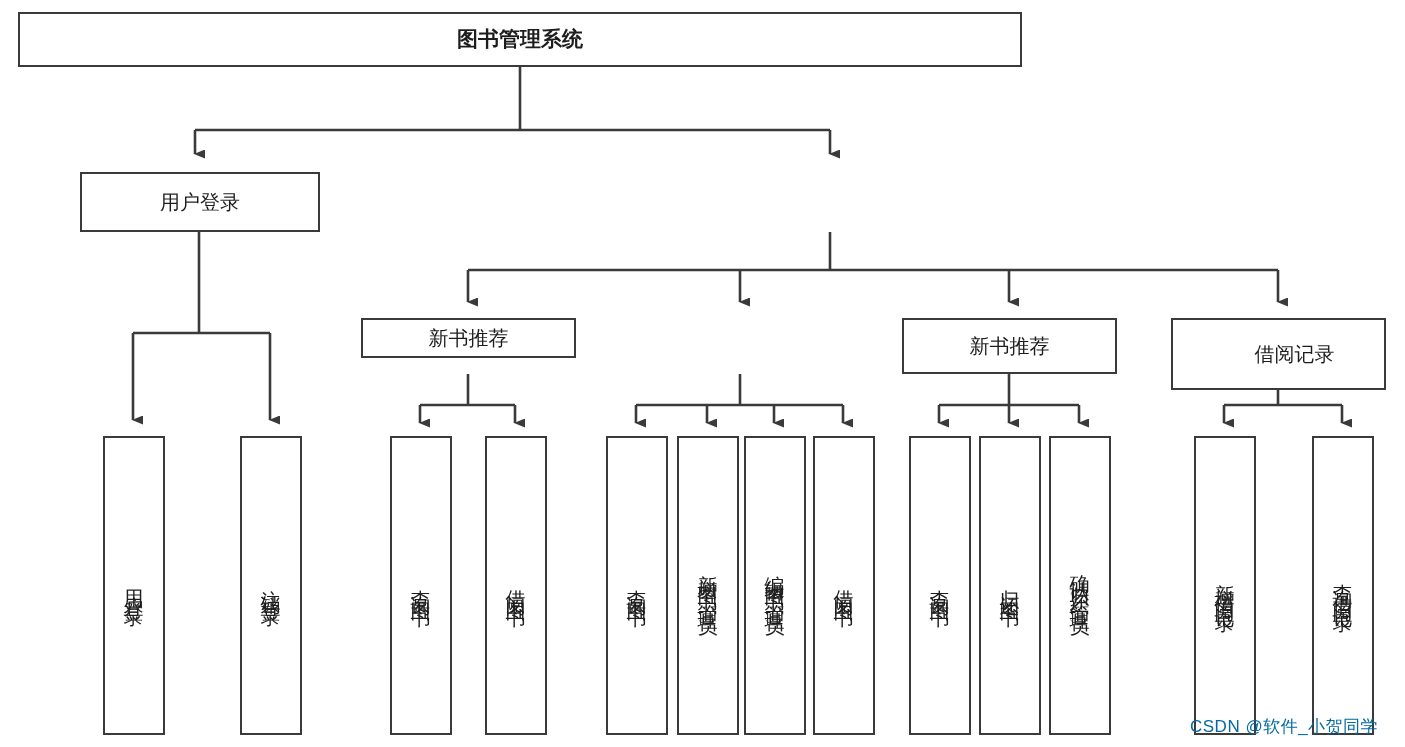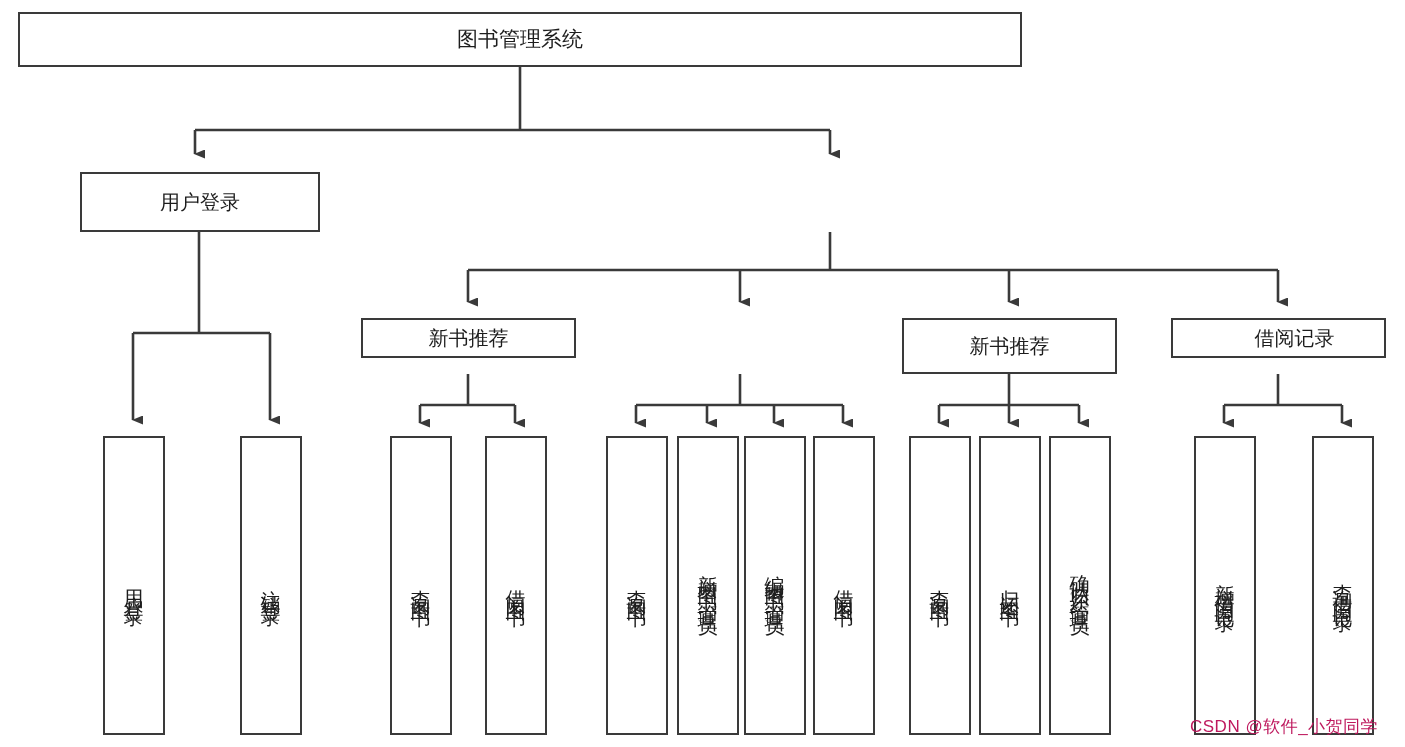--- a/index.html
+++ b/index.html
@@ -56,21 +56,21 @@
     letter-spacing: 6px;
     line-height: 1;
     white-space: nowrap;
     display: block;
   }
   #watermark {
     position: absolute;
     left: 1190px;
     top: 715px;
     font-size: 17px;
-    color: #be185d;
+    color: #0369a1;
     white-space: nowrap;
     letter-spacing: 0.5px;
   }
 </style>
 </head>
 <body>
 
 <div id="diagram-root">
 
   <svg id="wires" viewBox="0 0 1405 747" width="1405" height="747" aria-hidden="true">
@@ -117,35 +117,35 @@
       <path d="M 1009 405 L 1009 423" marker-end="url(#arrowhead)"></path>
       <path d="M 1079 405 L 1079 423" marker-end="url(#arrowhead)"></path>
 
       <path d="M 1278 374 L 1278 405"></path>
       <path d="M 1224 405 L 1342 405"></path>
       <path d="M 1224 405 L 1224 423" marker-end="url(#arrowhead)"></path>
       <path d="M 1342 405 L 1342 423" marker-end="url(#arrowhead)"></path>
     </g>
   </svg>
 
-  <div class="node root" style="left:18px; top:12px; width:1004px; height:55px;">
+  <div class="node root" style="left:18px; top:12px; width:1004px; height:55px;font-weight:bold;">
     <span>图书管理系统</span>
   </div>
 
   <div class="node level2" style="left:80px; top:172px; width:240px; height:60px;">
     <span>用户登录</span>
   </div>
 
   <div class="node level3" style="left:361px; top:318px; width:215px; height:40px;">
     <span>新书推荐</span>
   </div>
   <div class="node level3" style="left:902px; top:318px; width:215px; height:56px;">
     <span>新书推荐</span>
   </div>
-  <div class="node level3" style="left:1171px; top:318px; width:215px; height:40px;padding-left:32px;">
+  <div class="node level3" style="left:1171px; top:318px; width:215px; height:72px;padding-left:32px;">
     <span>借阅记录</span>
   </div>
 
   <div class="node leaf" style="left:103px; top:436px; width:62px; height:299px;">
     <span class="vtext">用户登录</span>
   </div>
   <div class="node leaf" style="left:240px; top:436px; width:62px; height:299px;">
     <span class="vtext">注销登录</span>
   </div>
 

